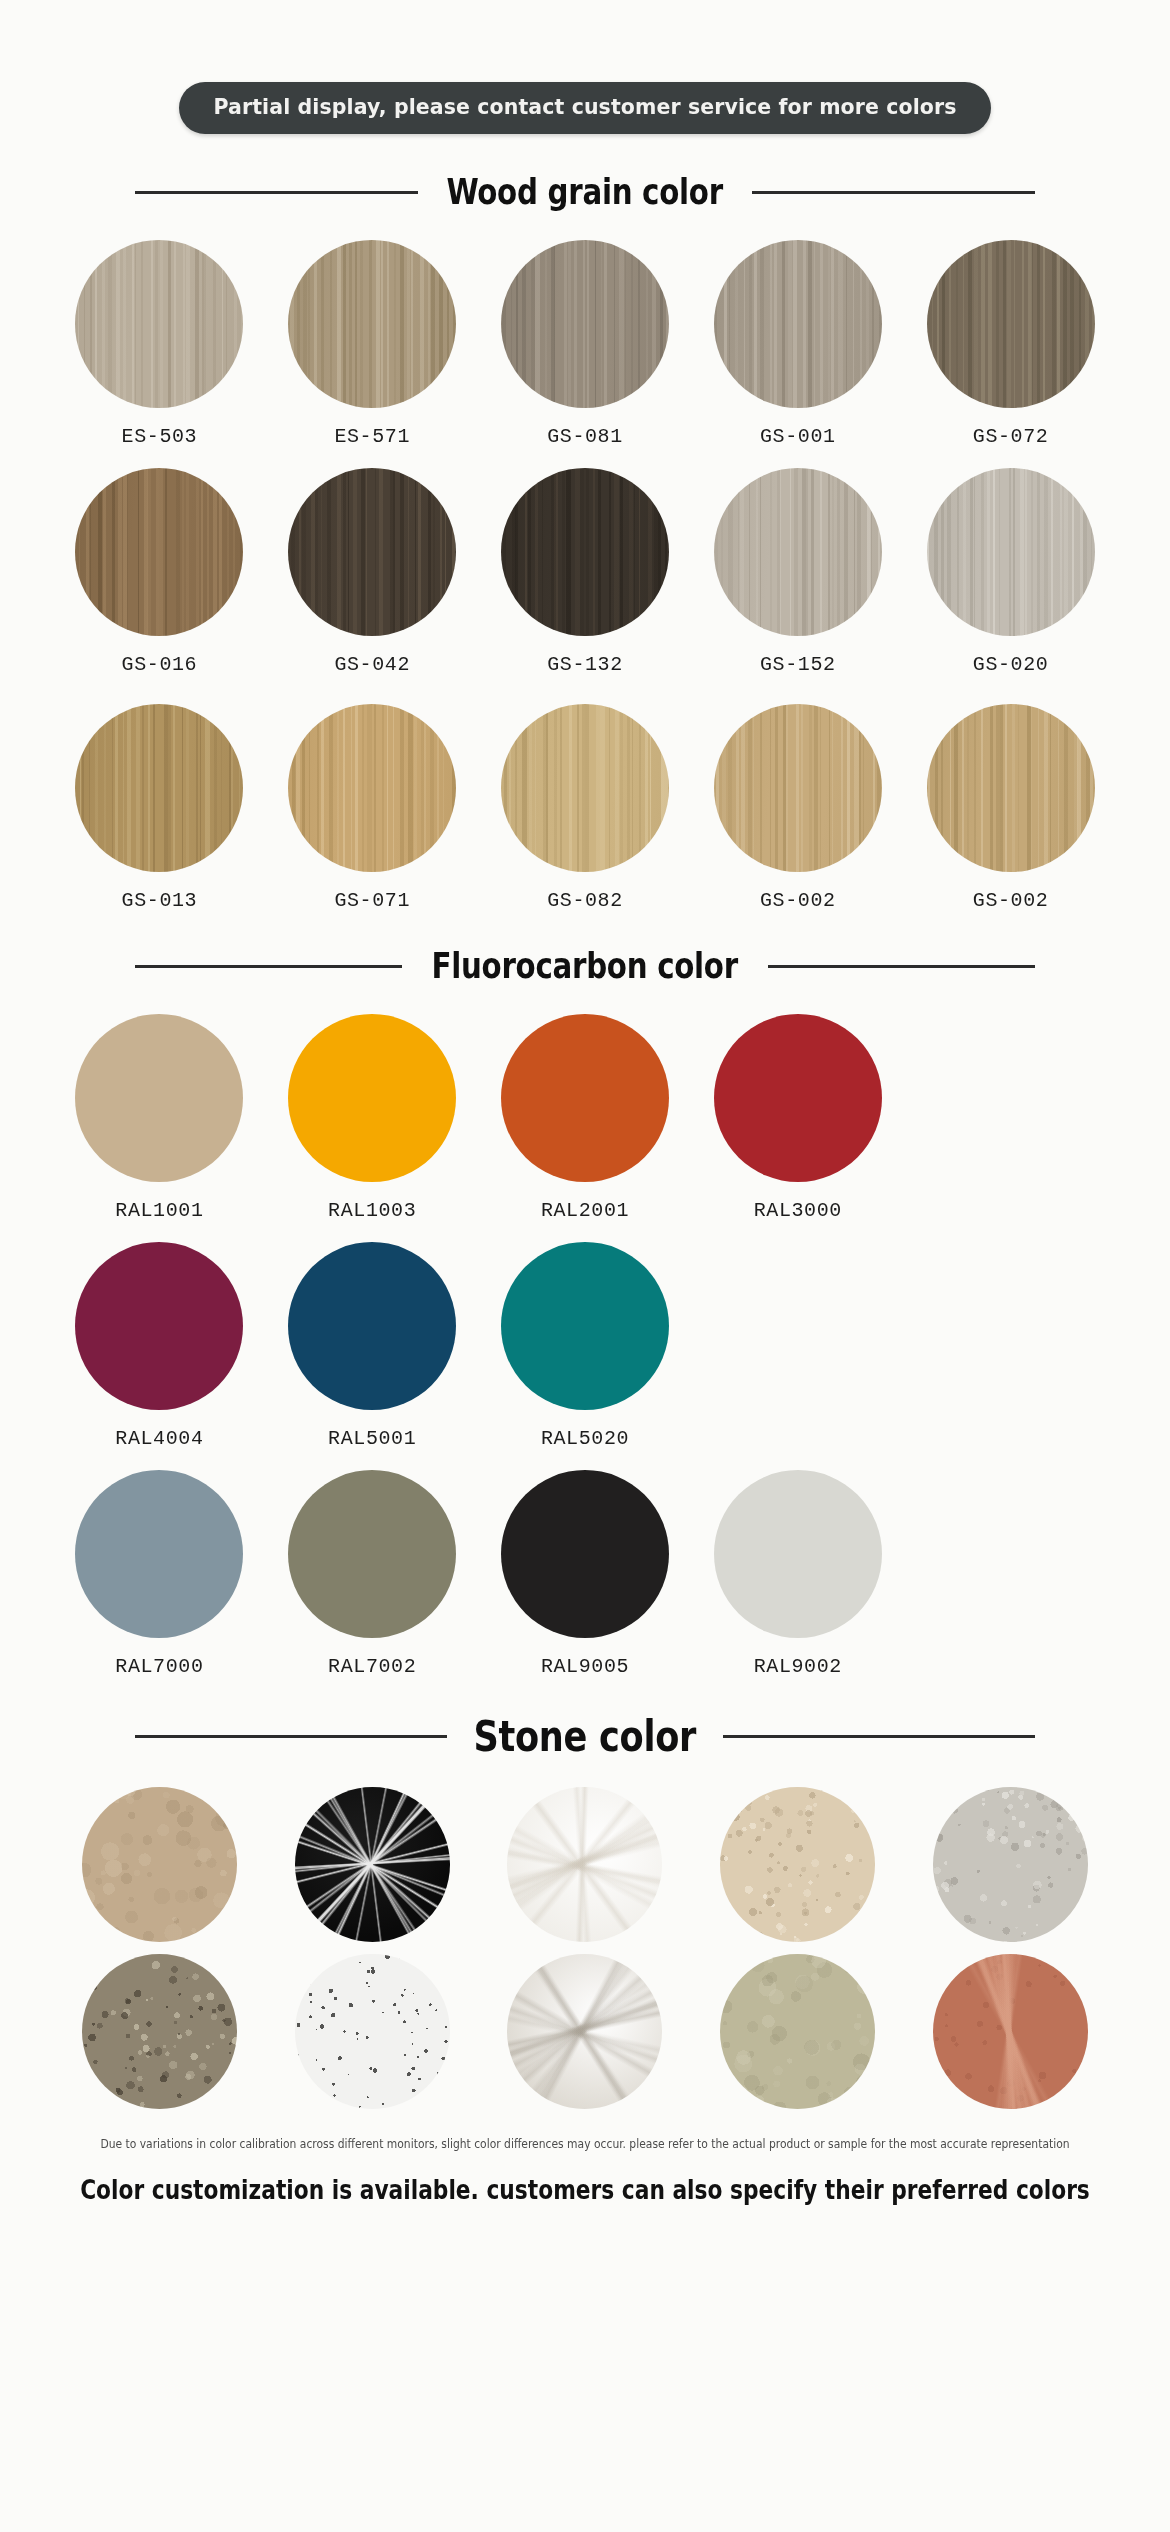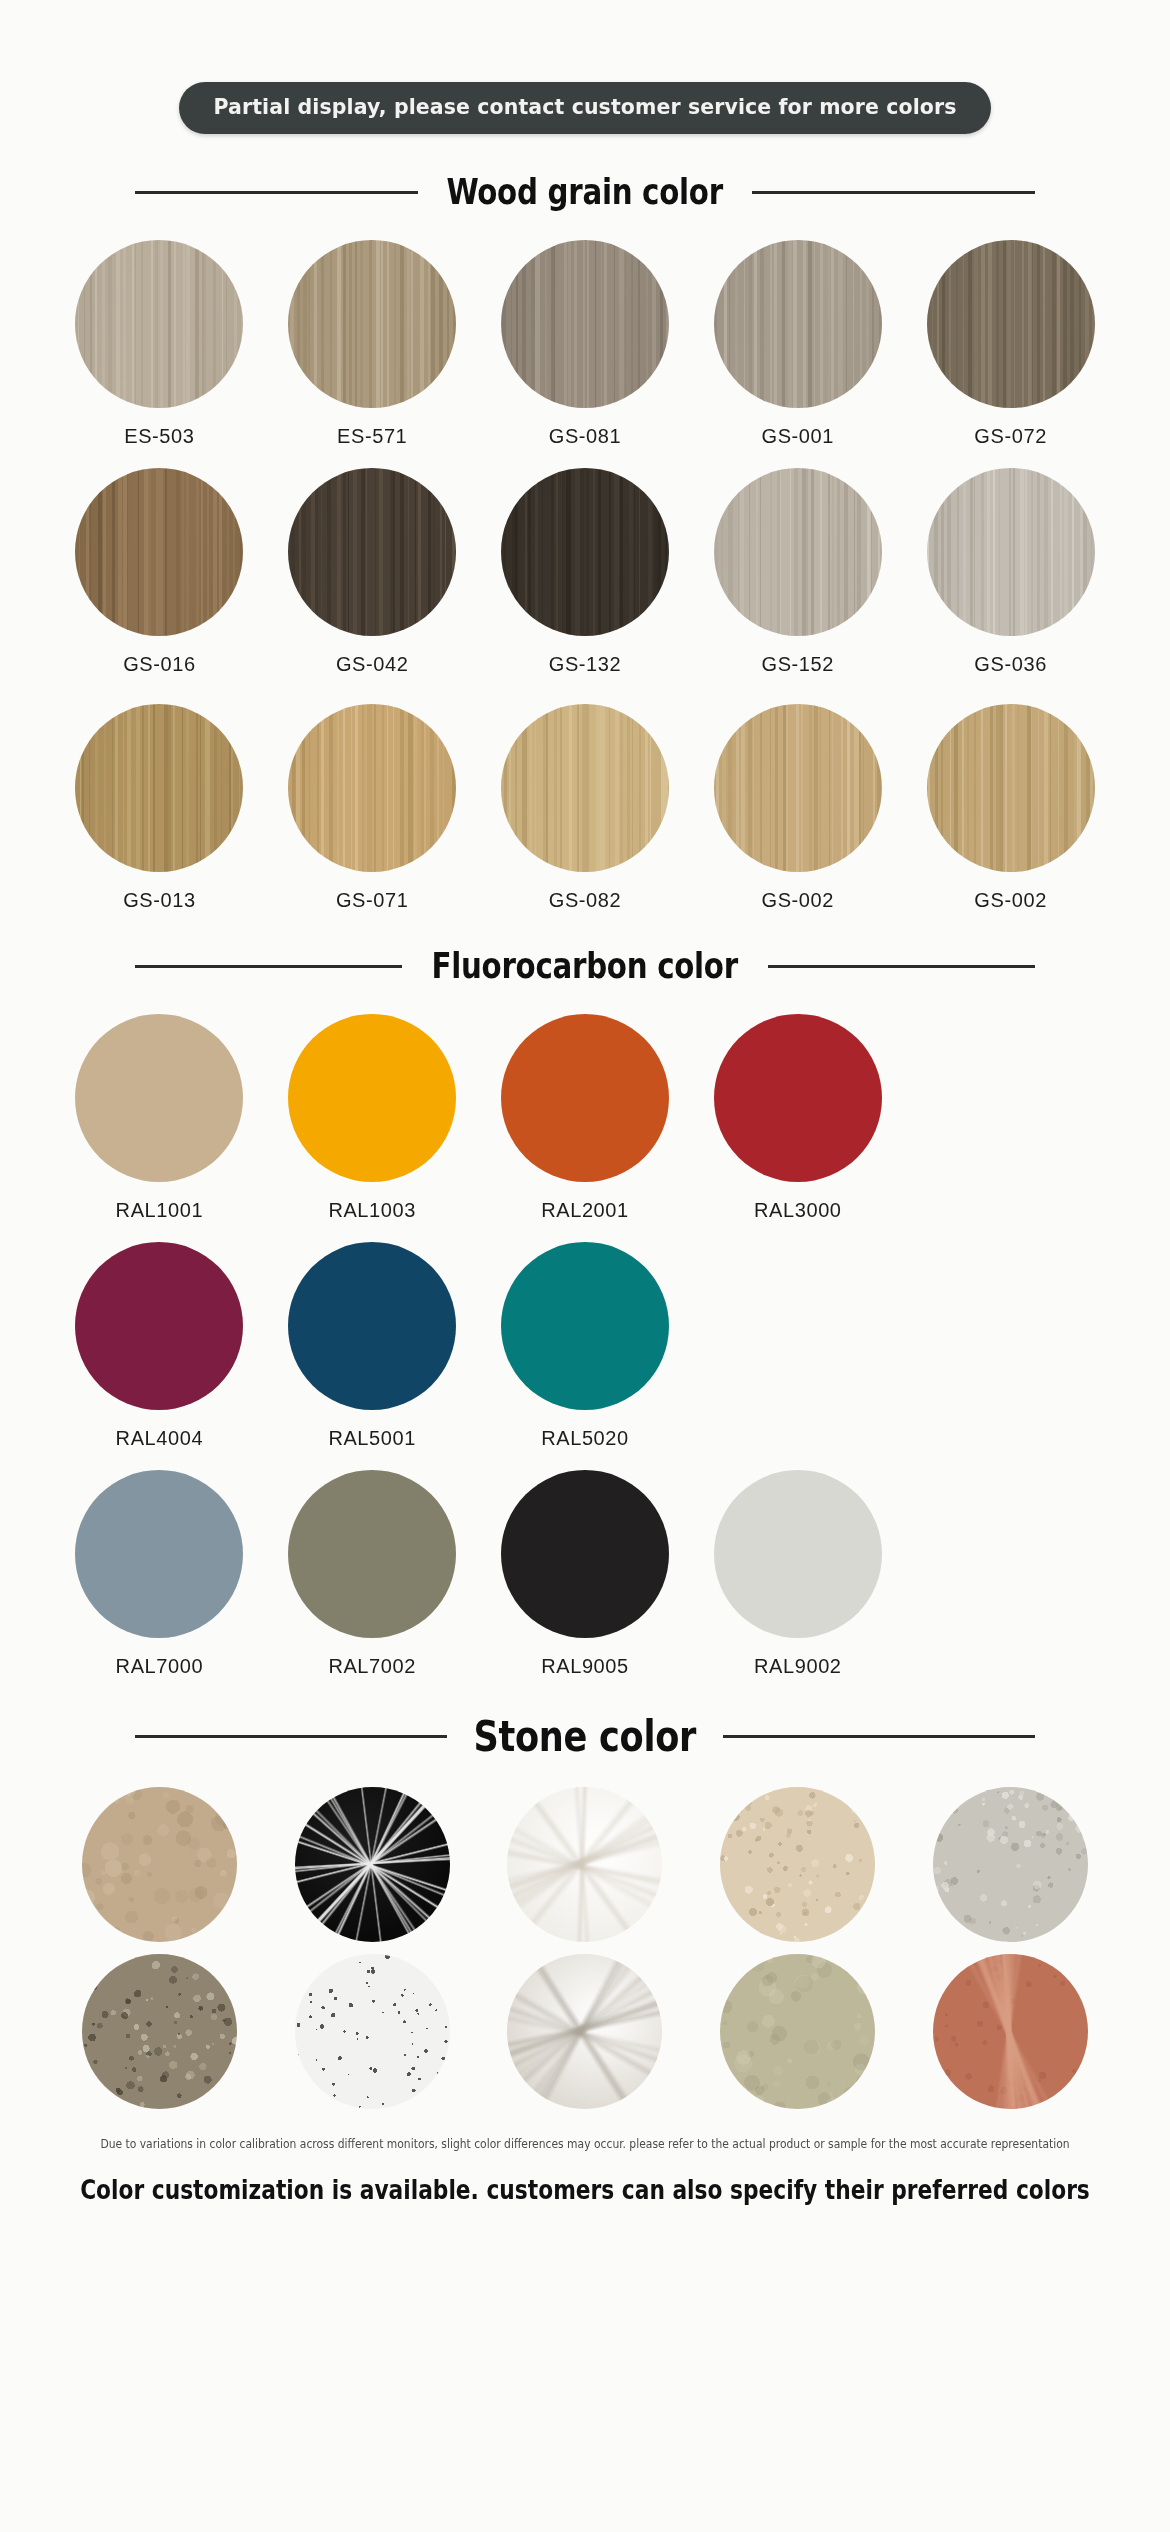--- a/index.html
+++ b/index.html
@@ -82,21 +82,21 @@
     border-radius: 50%;
     overflow: hidden;
     position: relative;
   }
   .swatch.stone { width: 155px; height: 155px; }
   .label {
     margin-top: 17px;
     font-size: 20px;
     color: #1d1d1d;
     letter-spacing: 0.6px;
-    font-family: Liberation Sans, sans-serif;
+    font-family: Liberation Mono, monospace;
     white-space: nowrap;
   }
 
   
   .disclaimer {
     width: 1108px;
     margin: 0 auto;
     text-align: center;
     font-size: 13px;
     line-height: 1.35;
@@ -164,21 +164,21 @@
           <div class="cell">
             <div class="swatch" style="background: linear-gradient(90deg, transparent 1.24%, rgba(36, 31, 25, 0.21) 1.24%, rgba(36, 31, 25, 0.21) 3.25%, transparent 3.25%), linear-gradient(90deg, transparent 6.69%, rgba(36, 31, 25, 0.27) 6.69%, rgba(36, 31, 25, 0.27) 8.91%, transparent 8.91%), linear-gradient(90deg, transparent 8.55%, rgba(36, 31, 25, 0.46) 8.55%, rgba(36, 31, 25, 0.46) 9.86%, transparent 9.86%), linear-gradient(90deg, transparent 14.09%, rgba(85, 73, 60, 0.51) 14.09%, rgba(85, 73, 60, 0.51) 15.46%, transparent 15.46%), linear-gradient(90deg, transparent 15.84%, rgba(36, 31, 25, 0.42) 15.84%, rgba(36, 31, 25, 0.42) 18.05%, transparent 18.05%), linear-gradient(90deg, transparent 20.22%, rgba(85, 73, 60, 0.36) 20.22%, rgba(85, 73, 60, 0.36) 22.07%, transparent 22.07%), linear-gradient(90deg, transparent 24.17%, rgba(36, 31, 25, 0.27) 24.17%, rgba(36, 31, 25, 0.27) 24.83%, transparent 24.83%), linear-gradient(90deg, transparent 29.88%, rgba(36, 31, 25, 0.28) 29.88%, rgba(36, 31, 25, 0.28) 32.5%, transparent 32.5%), linear-gradient(90deg, transparent 31.44%, rgba(85, 73, 60, 0.48) 31.44%, rgba(85, 73, 60, 0.48) 33.99%, transparent 33.99%), linear-gradient(90deg, transparent 36.47%, rgba(36, 31, 25, 0.21) 36.47%, rgba(36, 31, 25, 0.21) 37.81%, transparent 37.81%), linear-gradient(90deg, transparent 38.81%, rgba(36, 31, 25, 0.54) 38.81%, rgba(36, 31, 25, 0.54) 41.5%, transparent 41.5%), linear-gradient(90deg, transparent 44.22%, rgba(85, 73, 60, 0.25) 44.22%, rgba(85, 73, 60, 0.25) 46.9%, transparent 46.9%), linear-gradient(90deg, transparent 46.99%, rgba(36, 31, 25, 0.18) 46.99%, rgba(36, 31, 25, 0.18) 49.65%, transparent 49.65%), linear-gradient(90deg, transparent 50.63%, rgba(36, 31, 25, 0.22) 50.63%, rgba(36, 31, 25, 0.22) 52.34%, transparent 52.34%), linear-gradient(90deg, transparent 54.56%, rgba(85, 73, 60, 0.38) 54.56%, rgba(85, 73, 60, 0.38) 56.07%, transparent 56.07%), linear-gradient(90deg, transparent 57.73%, rgba(36, 31, 25, 0.46) 57.73%, rgba(36, 31, 25, 0.46) 59.43%, transparent 59.43%), linear-gradient(90deg, transparent 64.34%, rgba(36, 31, 25, 0.45) 64.34%, rgba(36, 31, 25, 0.45) 65.47%, transparent 65.47%), linear-gradient(90deg, transparent 67.45%, rgba(85, 73, 60, 0.31) 67.45%, rgba(85, 73, 60, 0.31) 70.15%, transparent 70.15%), linear-gradient(90deg, transparent 70.7%, rgba(36, 31, 25, 0.5) 70.7%, rgba(36, 31, 25, 0.5) 72.83%, transparent 72.83%), linear-gradient(90deg, transparent 75.93%, rgba(85, 73, 60, 0.25) 75.93%, rgba(85, 73, 60, 0.25) 78.36%, transparent 78.36%), linear-gradient(90deg, transparent 78.9%, rgba(36, 31, 25, 0.32) 78.9%, rgba(36, 31, 25, 0.32) 80.01%, transparent 80.01%), linear-gradient(90deg, transparent 81.88%, rgba(85, 73, 60, 0.56) 81.88%, rgba(85, 73, 60, 0.56) 82.89%, transparent 82.89%), linear-gradient(90deg, transparent 87.42%, rgba(85, 73, 60, 0.31) 87.42%, rgba(85, 73, 60, 0.31) 90.09%, transparent 90.09%), linear-gradient(90deg, transparent 90.9%, rgba(36, 31, 25, 0.26) 90.9%, rgba(36, 31, 25, 0.26) 93.53%, transparent 93.53%), linear-gradient(90deg, transparent 93.29%, rgba(36, 31, 25, 0.52) 93.29%, rgba(36, 31, 25, 0.52) 95.3%, transparent 95.3%), linear-gradient(90deg, transparent 97.79%, rgba(36, 31, 25, 0.49) 97.79%, rgba(36, 31, 25, 0.49) 98.9%, transparent 98.9%), linear-gradient(95deg, rgba(36, 31, 25, 0.25) 0%, transparent 35%, transparent 65%, rgba(36, 31, 25, 0.22) 100%), linear-gradient(rgb(59, 52, 44), rgb(59, 52, 44));"></div>
             <div class="label">GS-132</div>
           </div>
           <div class="cell">
             <div class="swatch" style="background: linear-gradient(90deg, transparent 0.74%, rgba(157, 148, 134, 0.19) 0.74%, rgba(157, 148, 134, 0.19) 2.3%, transparent 2.3%), linear-gradient(90deg, transparent 3.88%, rgba(157, 148, 134, 0.19) 3.88%, rgba(157, 148, 134, 0.19) 5.06%, transparent 5.06%), linear-gradient(90deg, transparent 8.49%, rgba(157, 148, 134, 0.28) 8.49%, rgba(157, 148, 134, 0.28) 11.09%, transparent 11.09%), linear-gradient(90deg, transparent 14.42%, rgba(157, 148, 134, 0.27) 14.42%, rgba(157, 148, 134, 0.27) 15.13%, transparent 15.13%), linear-gradient(90deg, transparent 15.41%, rgba(220, 214, 204, 0.2) 15.41%, rgba(220, 214, 204, 0.2) 18.01%, transparent 18.01%), linear-gradient(90deg, transparent 20.76%, rgba(157, 148, 134, 0.5) 20.76%, rgba(157, 148, 134, 0.5) 21.57%, transparent 21.57%), linear-gradient(90deg, transparent 24.99%, rgba(220, 214, 204, 0.2) 24.99%, rgba(220, 214, 204, 0.2) 26%, transparent 26%), linear-gradient(90deg, transparent 27.5%, rgba(157, 148, 134, 0.58) 27.5%, rgba(157, 148, 134, 0.58) 28.01%, transparent 28.01%), linear-gradient(90deg, transparent 33.26%, rgba(157, 148, 134, 0.19) 33.26%, rgba(157, 148, 134, 0.19) 34.39%, transparent 34.39%), linear-gradient(90deg, transparent 37.45%, rgba(157, 148, 134, 0.26) 37.45%, rgba(157, 148, 134, 0.26) 39.17%, transparent 39.17%), linear-gradient(90deg, transparent 39.14%, rgba(220, 214, 204, 0.33) 39.14%, rgba(220, 214, 204, 0.33) 39.92%, transparent 39.92%), linear-gradient(90deg, transparent 44.97%, rgba(220, 214, 204, 0.46) 44.97%, rgba(220, 214, 204, 0.46) 45.61%, transparent 45.61%), linear-gradient(90deg, transparent 47.79%, rgba(157, 148, 134, 0.3) 47.79%, rgba(157, 148, 134, 0.3) 49.89%, transparent 49.89%), linear-gradient(90deg, transparent 52.34%, rgba(157, 148, 134, 0.59) 52.34%, rgba(157, 148, 134, 0.59) 55.02%, transparent 55.02%), linear-gradient(90deg, transparent 54.91%, rgba(157, 148, 134, 0.35) 54.91%, rgba(157, 148, 134, 0.35) 55.72%, transparent 55.72%), linear-gradient(90deg, transparent 58.03%, rgba(157, 148, 134, 0.6) 58.03%, rgba(157, 148, 134, 0.6) 59.45%, transparent 59.45%), linear-gradient(90deg, transparent 63.09%, rgba(220, 214, 204, 0.36) 63.09%, rgba(220, 214, 204, 0.36) 64.17%, transparent 64.17%), linear-gradient(90deg, transparent 68.07%, rgba(157, 148, 134, 0.55) 68.07%, rgba(157, 148, 134, 0.55) 68.96%, transparent 68.96%), linear-gradient(90deg, transparent 70.15%, rgba(157, 148, 134, 0.19) 70.15%, rgba(157, 148, 134, 0.19) 71.3%, transparent 71.3%), linear-gradient(90deg, transparent 73.4%, rgba(157, 148, 134, 0.34) 73.4%, rgba(157, 148, 134, 0.34) 75.24%, transparent 75.24%), linear-gradient(90deg, transparent 77.45%, rgba(157, 148, 134, 0.5) 77.45%, rgba(157, 148, 134, 0.5) 79.81%, transparent 79.81%), linear-gradient(90deg, transparent 83.16%, rgba(157, 148, 134, 0.6) 83.16%, rgba(157, 148, 134, 0.6) 83.72%, transparent 83.72%), linear-gradient(90deg, transparent 85.26%, rgba(157, 148, 134, 0.41) 85.26%, rgba(157, 148, 134, 0.41) 87.29%, transparent 87.29%), linear-gradient(90deg, transparent 91.06%, rgba(220, 214, 204, 0.48) 91.06%, rgba(220, 214, 204, 0.48) 93.34%, transparent 93.34%), linear-gradient(90deg, transparent 93.06%, rgba(157, 148, 134, 0.44) 93.06%, rgba(157, 148, 134, 0.44) 94.16%, transparent 94.16%), linear-gradient(90deg, transparent 97.68%, rgba(220, 214, 204, 0.41) 97.68%, rgba(220, 214, 204, 0.41) 98.6%, transparent 98.6%), linear-gradient(95deg, rgba(157, 148, 134, 0.25) 0%, transparent 35%, transparent 65%, rgba(157, 148, 134, 0.22) 100%), linear-gradient(rgb(189, 181, 168), rgb(189, 181, 168));"></div>
             <div class="label">GS-152</div>
           </div>
           <div class="cell">
             <div class="swatch" style="background: linear-gradient(90deg, transparent 0.25%, rgba(224, 220, 212, 0.58) 0.25%, rgba(224, 220, 212, 0.58) 1.36%, transparent 1.36%), linear-gradient(90deg, transparent 4.07%, rgba(162, 156, 144, 0.52) 4.07%, rgba(162, 156, 144, 0.52) 6.42%, transparent 6.42%), linear-gradient(90deg, transparent 8.44%, rgba(162, 156, 144, 0.53) 8.44%, rgba(162, 156, 144, 0.53) 10.12%, transparent 10.12%), linear-gradient(90deg, transparent 11.75%, rgba(162, 156, 144, 0.46) 11.75%, rgba(162, 156, 144, 0.46) 14%, transparent 14%), linear-gradient(90deg, transparent 17.98%, rgba(162, 156, 144, 0.41) 17.98%, rgba(162, 156, 144, 0.41) 18.76%, transparent 18.76%), linear-gradient(90deg, transparent 21.31%, rgba(224, 220, 212, 0.22) 21.31%, rgba(224, 220, 212, 0.22) 23.27%, transparent 23.27%), linear-gradient(90deg, transparent 25.81%, rgba(162, 156, 144, 0.55) 25.81%, rgba(162, 156, 144, 0.55) 27.18%, transparent 27.18%), linear-gradient(90deg, transparent 28.12%, rgba(162, 156, 144, 0.46) 28.12%, rgba(162, 156, 144, 0.46) 28.72%, transparent 28.72%), linear-gradient(90deg, transparent 32.07%, rgba(162, 156, 144, 0.32) 32.07%, rgba(162, 156, 144, 0.32) 33.98%, transparent 33.98%), linear-gradient(90deg, transparent 35.43%, rgba(224, 220, 212, 0.3) 35.43%, rgba(224, 220, 212, 0.3) 37.54%, transparent 37.54%), linear-gradient(90deg, transparent 39.47%, rgba(224, 220, 212, 0.55) 39.47%, rgba(224, 220, 212, 0.55) 40.54%, transparent 40.54%), linear-gradient(90deg, transparent 42.72%, rgba(162, 156, 144, 0.26) 42.72%, rgba(162, 156, 144, 0.26) 43.53%, transparent 43.53%), linear-gradient(90deg, transparent 48.6%, rgba(162, 156, 144, 0.41) 48.6%, rgba(162, 156, 144, 0.41) 50.14%, transparent 50.14%), linear-gradient(90deg, transparent 51.05%, rgba(162, 156, 144, 0.53) 51.05%, rgba(162, 156, 144, 0.53) 52.51%, transparent 52.51%), linear-gradient(90deg, transparent 55.26%, rgba(224, 220, 212, 0.32) 55.26%, rgba(224, 220, 212, 0.32) 57.57%, transparent 57.57%), linear-gradient(90deg, transparent 58.32%, rgba(224, 220, 212, 0.31) 58.32%, rgba(224, 220, 212, 0.31) 59.46%, transparent 59.46%), linear-gradient(90deg, transparent 61.85%, rgba(162, 156, 144, 0.26) 61.85%, rgba(162, 156, 144, 0.26) 62.88%, transparent 62.88%), linear-gradient(90deg, transparent 65.69%, rgba(162, 156, 144, 0.37) 65.69%, rgba(162, 156, 144, 0.37) 66.97%, transparent 66.97%), linear-gradient(90deg, transparent 69.6%, rgba(162, 156, 144, 0.3) 69.6%, rgba(162, 156, 144, 0.3) 71.97%, transparent 71.97%), linear-gradient(90deg, transparent 73.87%, rgba(224, 220, 212, 0.44) 73.87%, rgba(224, 220, 212, 0.44) 75.12%, transparent 75.12%), linear-gradient(90deg, transparent 79.01%, rgba(224, 220, 212, 0.27) 79.01%, rgba(224, 220, 212, 0.27) 80.41%, transparent 80.41%), linear-gradient(90deg, transparent 81.44%, rgba(224, 220, 212, 0.22) 81.44%, rgba(224, 220, 212, 0.22) 83.74%, transparent 83.74%), linear-gradient(90deg, transparent 86.11%, rgba(224, 220, 212, 0.51) 86.11%, rgba(224, 220, 212, 0.51) 87.51%, transparent 87.51%), linear-gradient(90deg, transparent 91.22%, rgba(224, 220, 212, 0.29) 91.22%, rgba(224, 220, 212, 0.29) 93.14%, transparent 93.14%), linear-gradient(90deg, transparent 92.83%, rgba(162, 156, 144, 0.36) 92.83%, rgba(162, 156, 144, 0.36) 95.22%, transparent 95.22%), linear-gradient(90deg, transparent 97.58%, rgba(162, 156, 144, 0.33) 97.58%, rgba(162, 156, 144, 0.33) 98.31%, transparent 98.31%), linear-gradient(95deg, rgba(162, 156, 144, 0.25) 0%, transparent 35%, transparent 65%, rgba(162, 156, 144, 0.22) 100%), linear-gradient(rgb(194, 188, 178), rgb(194, 188, 178));"></div>
-            <div class="label">GS-036</div>
+            <div class="label">GS-020</div>
           </div>
         </div>
         <div class="grid" style="margin-bottom: 20px;">
           <div class="cell">
             <div class="swatch" style="background: linear-gradient(90deg, transparent 2.76%, rgba(205, 182, 133, 0.56) 2.76%, rgba(205, 182, 133, 0.56) 3.42%, transparent 3.42%), linear-gradient(90deg, transparent 4.26%, rgba(139, 112, 67, 0.44) 4.26%, rgba(139, 112, 67, 0.44) 5.57%, transparent 5.57%), linear-gradient(90deg, transparent 8.38%, rgba(139, 112, 67, 0.35) 8.38%, rgba(139, 112, 67, 0.35) 9.14%, transparent 9.14%), linear-gradient(90deg, transparent 12.09%, rgba(205, 182, 133, 0.22) 12.09%, rgba(205, 182, 133, 0.22) 13.68%, transparent 13.68%), linear-gradient(90deg, transparent 17.55%, rgba(205, 182, 133, 0.19) 17.55%, rgba(205, 182, 133, 0.19) 18.71%, transparent 18.71%), linear-gradient(90deg, transparent 21.86%, rgba(139, 112, 67, 0.36) 21.86%, rgba(139, 112, 67, 0.36) 22.78%, transparent 22.78%), linear-gradient(90deg, transparent 23.64%, rgba(205, 182, 133, 0.48) 23.64%, rgba(205, 182, 133, 0.48) 25.36%, transparent 25.36%), linear-gradient(90deg, transparent 28.73%, rgba(205, 182, 133, 0.35) 28.73%, rgba(205, 182, 133, 0.35) 29.42%, transparent 29.42%), linear-gradient(90deg, transparent 30.89%, rgba(205, 182, 133, 0.44) 30.89%, rgba(205, 182, 133, 0.44) 33.58%, transparent 33.58%), linear-gradient(90deg, transparent 36.41%, rgba(205, 182, 133, 0.34) 36.41%, rgba(205, 182, 133, 0.34) 38.9%, transparent 38.9%), linear-gradient(90deg, transparent 39.8%, rgba(139, 112, 67, 0.35) 39.8%, rgba(139, 112, 67, 0.35) 41.16%, transparent 41.16%), linear-gradient(90deg, transparent 43.48%, rgba(205, 182, 133, 0.47) 43.48%, rgba(205, 182, 133, 0.47) 44.45%, transparent 44.45%), linear-gradient(90deg, transparent 46.4%, rgba(139, 112, 67, 0.52) 46.4%, rgba(139, 112, 67, 0.52) 47.38%, transparent 47.38%), linear-gradient(90deg, transparent 52.76%, rgba(139, 112, 67, 0.47) 52.76%, rgba(139, 112, 67, 0.47) 55.19%, transparent 55.19%), linear-gradient(90deg, transparent 55.62%, rgba(139, 112, 67, 0.29) 55.62%, rgba(139, 112, 67, 0.29) 57.23%, transparent 57.23%), linear-gradient(90deg, transparent 58.61%, rgba(205, 182, 133, 0.45) 58.61%, rgba(205, 182, 133, 0.45) 59.47%, transparent 59.47%), linear-gradient(90deg, transparent 63.6%, rgba(139, 112, 67, 0.58) 63.6%, rgba(139, 112, 67, 0.58) 64.58%, transparent 64.58%), linear-gradient(90deg, transparent 66.31%, rgba(205, 182, 133, 0.2) 66.31%, rgba(205, 182, 133, 0.2) 67.99%, transparent 67.99%), linear-gradient(90deg, transparent 72.05%, rgba(139, 112, 67, 0.41) 72.05%, rgba(139, 112, 67, 0.41) 73.44%, transparent 73.44%), linear-gradient(90deg, transparent 74.33%, rgba(139, 112, 67, 0.54) 74.33%, rgba(139, 112, 67, 0.54) 75%, transparent 75%), linear-gradient(90deg, transparent 77.57%, rgba(205, 182, 133, 0.46) 77.57%, rgba(205, 182, 133, 0.46) 80.21%, transparent 80.21%), linear-gradient(90deg, transparent 82.71%, rgba(139, 112, 67, 0.26) 82.71%, rgba(139, 112, 67, 0.26) 84.55%, transparent 84.55%), linear-gradient(90deg, transparent 86.96%, rgba(139, 112, 67, 0.19) 86.96%, rgba(139, 112, 67, 0.19) 87.72%, transparent 87.72%), linear-gradient(90deg, transparent 91.37%, rgba(139, 112, 67, 0.51) 91.37%, rgba(139, 112, 67, 0.51) 92.94%, transparent 92.94%), linear-gradient(90deg, transparent 92.59%, rgba(205, 182, 133, 0.28) 92.59%, rgba(205, 182, 133, 0.28) 94.07%, transparent 94.07%), linear-gradient(90deg, transparent 97.47%, rgba(205, 182, 133, 0.26) 97.47%, rgba(205, 182, 133, 0.26) 98%, transparent 98%), linear-gradient(95deg, rgba(139, 112, 67, 0.25) 0%, transparent 35%, transparent 65%, rgba(139, 112, 67, 0.22) 100%), linear-gradient(rgb(176, 147, 95), rgb(176, 147, 95));"></div>
             <div class="label">GS-013</div>
           </div>
           <div class="cell">
             <div class="swatch" style="background: linear-gradient(90deg, transparent 2.27%, rgba(166, 135, 82, 0.54) 2.27%, rgba(166, 135, 82, 0.54) 4.68%, transparent 4.68%), linear-gradient(90deg, transparent 4.45%, rgba(224, 199, 156, 0.36) 4.45%, rgba(224, 199, 156, 0.36) 6.93%, transparent 6.93%), linear-gradient(90deg, transparent 8.33%, rgba(166, 135, 82, 0.59) 8.33%, rgba(166, 135, 82, 0.59) 10.38%, transparent 10.38%), linear-gradient(90deg, transparent 12.42%, rgba(166, 135, 82, 0.41) 12.42%, rgba(166, 135, 82, 0.41) 13.35%, transparent 13.35%), linear-gradient(90deg, transparent 17.12%, rgba(166, 135, 82, 0.4) 17.12%, rgba(166, 135, 82, 0.4) 18.67%, transparent 18.67%), linear-gradient(90deg, transparent 19.41%, rgba(224, 199, 156, 0.5) 19.41%, rgba(224, 199, 156, 0.5) 21.48%, transparent 21.48%), linear-gradient(90deg, transparent 24.46%, rgba(166, 135, 82, 0.41) 24.46%, rgba(166, 135, 82, 0.41) 26.53%, transparent 26.53%), linear-gradient(90deg, transparent 29.35%, rgba(224, 199, 156, 0.23) 29.35%, rgba(224, 199, 156, 0.23) 30.13%, transparent 30.13%), linear-gradient(90deg, transparent 32.71%, rgba(224, 199, 156, 0.57) 32.71%, rgba(224, 199, 156, 0.57) 33.99%, transparent 33.99%), linear-gradient(90deg, transparent 37.39%, rgba(224, 199, 156, 0.39) 37.39%, rgba(224, 199, 156, 0.39) 38.07%, transparent 38.07%), linear-gradient(90deg, transparent 40.13%, rgba(224, 199, 156, 0.57) 40.13%, rgba(224, 199, 156, 0.57) 41.77%, transparent 41.77%), linear-gradient(90deg, transparent 44.23%, rgba(166, 135, 82, 0.26) 44.23%, rgba(166, 135, 82, 0.26) 45.36%, transparent 45.36%), linear-gradient(90deg, transparent 47.2%, rgba(166, 135, 82, 0.21) 47.2%, rgba(166, 135, 82, 0.21) 49.83%, transparent 49.83%), linear-gradient(90deg, transparent 51.46%, rgba(166, 135, 82, 0.42) 51.46%, rgba(166, 135, 82, 0.42) 52.66%, transparent 52.66%), linear-gradient(90deg, transparent 55.97%, rgba(166, 135, 82, 0.27) 55.97%, rgba(166, 135, 82, 0.27) 56.88%, transparent 56.88%), linear-gradient(90deg, transparent 58.91%, rgba(224, 199, 156, 0.58) 58.91%, rgba(224, 199, 156, 0.58) 59.49%, transparent 59.49%), linear-gradient(90deg, transparent 62.35%, rgba(224, 199, 156, 0.49) 62.35%, rgba(224, 199, 156, 0.49) 63.28%, transparent 63.28%), linear-gradient(90deg, transparent 66.94%, rgba(166, 135, 82, 0.44) 66.94%, rgba(166, 135, 82, 0.44) 69.01%, transparent 69.01%), linear-gradient(90deg, transparent 71.5%, rgba(166, 135, 82, 0.52) 71.5%, rgba(166, 135, 82, 0.52) 74.11%, transparent 74.11%), linear-gradient(90deg, transparent 74.8%, rgba(224, 199, 156, 0.21) 74.8%, rgba(224, 199, 156, 0.21) 77.08%, transparent 77.08%), linear-gradient(90deg, transparent 79.12%, rgba(166, 135, 82, 0.22) 79.12%, rgba(166, 135, 82, 0.22) 80.81%, transparent 80.81%), linear-gradient(90deg, transparent 80.99%, rgba(224, 199, 156, 0.29) 80.99%, rgba(224, 199, 156, 0.29) 82.38%, transparent 82.38%), linear-gradient(90deg, transparent 84.8%, rgba(166, 135, 82, 0.3) 84.8%, rgba(166, 135, 82, 0.3) 87.13%, transparent 87.13%), linear-gradient(90deg, transparent 88.53%, rgba(224, 199, 156, 0.32) 88.53%, rgba(224, 199, 156, 0.32) 89.75%, transparent 89.75%), linear-gradient(90deg, transparent 92.36%, rgba(224, 199, 156, 0.2) 92.36%, rgba(224, 199, 156, 0.2) 92.93%, transparent 92.93%), linear-gradient(90deg, transparent 97.36%, rgba(166, 135, 82, 0.6) 97.36%, rgba(166, 135, 82, 0.6) 99.9%, transparent 99.9%), linear-gradient(95deg, rgba(166, 135, 82, 0.25) 0%, transparent 35%, transparent 65%, rgba(166, 135, 82, 0.22) 100%), linear-gradient(rgb(201, 168, 115), rgb(201, 168, 115));"></div>
             <div class="label">GS-071</div>

